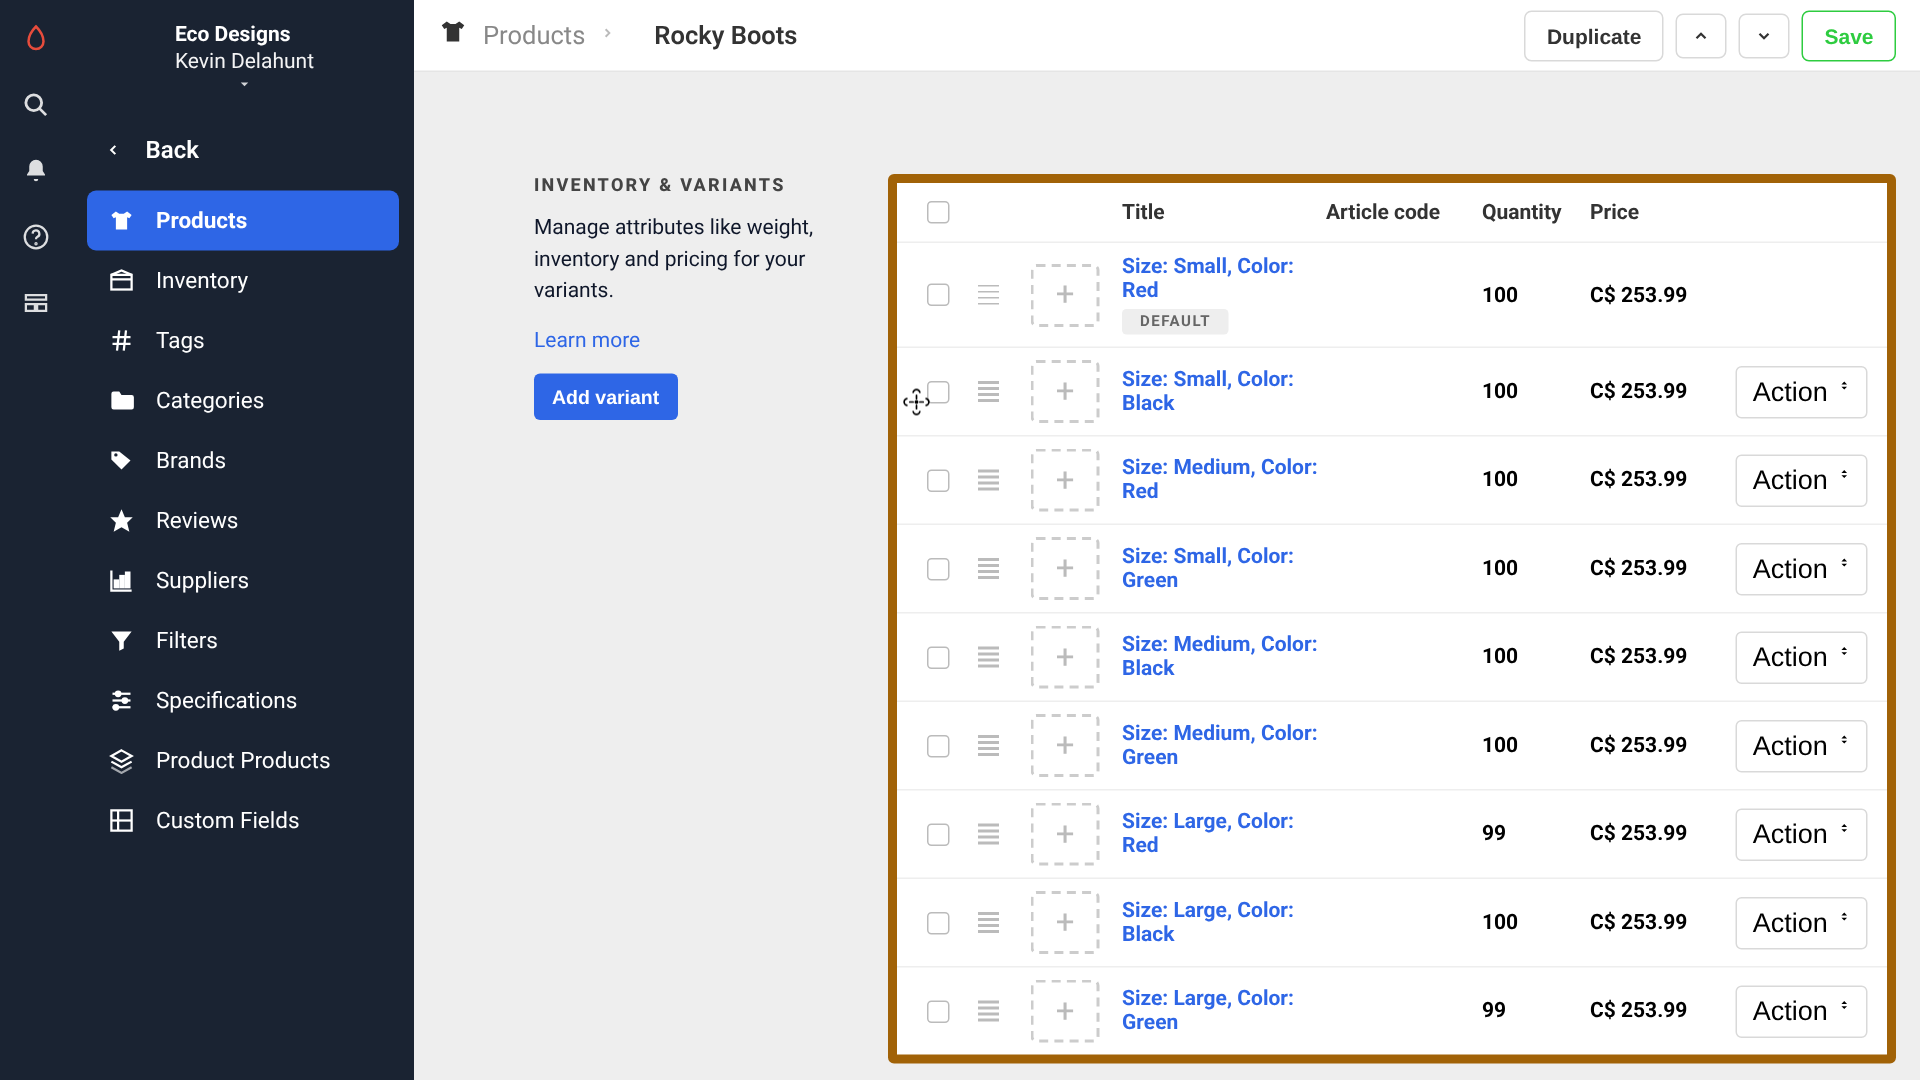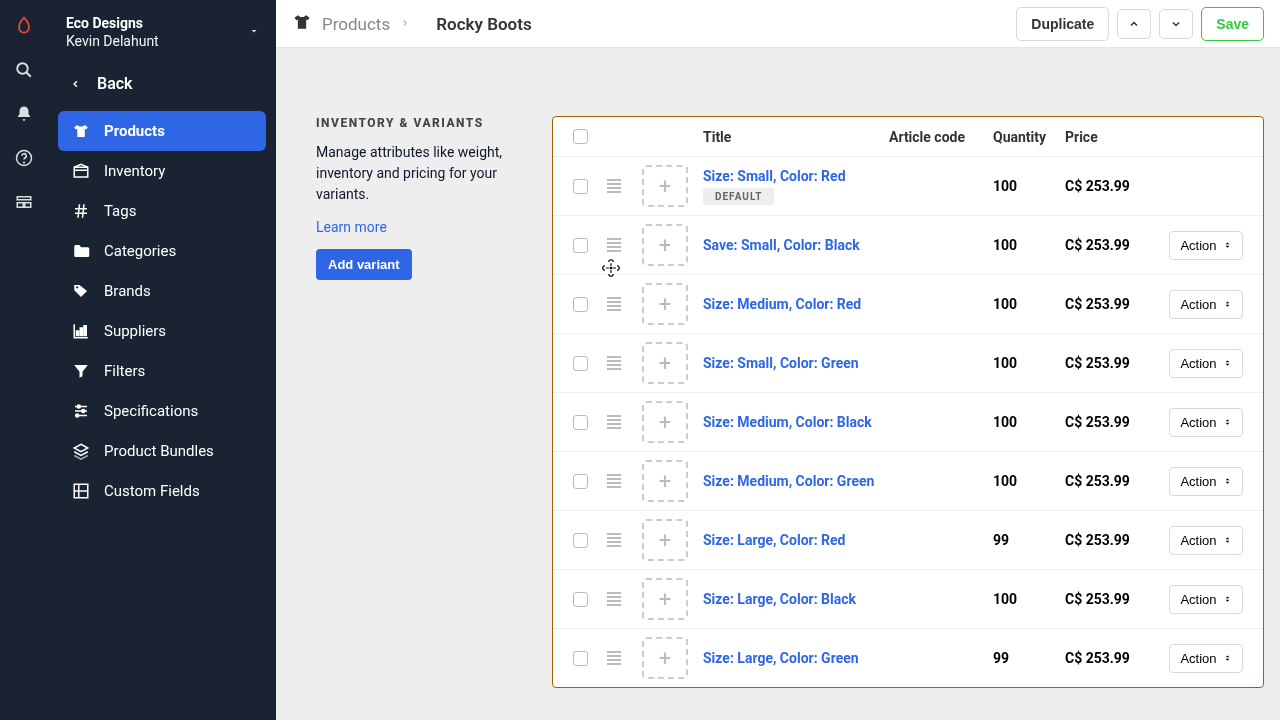--- a/index.html
+++ b/index.html
@@ -5,21 +5,21 @@
 * { margin: 0; padding: 0; box-sizing: border-box; }
 body { font-family: -apple-system, BlinkMacSystemFont, "Segoe UI", Roboto, sans-serif; font-size: 14px; background: #f5f5f5; overflow: hidden; }
 
 .app { display: flex; width: 1280px; height: 720px; }
 
 .rail { width: 48px; background: #1a2332; display: flex; flex-direction: column; align-items: center; padding-top: 16px; gap: 24px; }
 .rail-icon { width: 20px; height: 20px; display: flex; align-items: center; justify-content: center; color: #fff; opacity: 0.85; cursor: pointer; }
 .rail-icon.logo { color: #e74c3c; opacity: 1; }
 
 .sidebar { width: 228px; background: #1a2332; color: #fff; display: flex; flex-direction: column; }
-.sidebar-header { padding: 14px 16px 10px 18px; display: flex; align-items: center; justify-content: space-between; }
+.sidebar-header { padding: 14px 16px 10px 18px; display: flex; align-items: center; justify-content: space-between; flex-direction: column; }
 .sidebar-header-text { line-height: 1.3; }
 .store-name { font-weight: 700; font-size: 14px; }
 .user-name { font-size: 14px; opacity: 0.95; }
 .sidebar-chevron { opacity: 0.8; }
 .sidebar-back { display: flex; align-items: center; gap: 16px; padding: 14px 18px 14px 22px; font-size: 16px; font-weight: 600; cursor: pointer; }
 .sidebar-nav { padding: 4px 10px 10px 10px; display: flex; flex-direction: column; }
 .nav-item { display: flex; align-items: center; gap: 14px; padding: 11px 14px; border-radius: 6px; cursor: pointer; font-size: 15px; }
 .nav-item.active { background: #2e66e6; font-weight: 700; }
 .nav-icon { width: 18px; display: flex; align-items: center; justify-content: center; flex-shrink: 0; }
 
@@ -30,42 +30,42 @@
 .breadcrumb .sep { color: #bbb; }
 .breadcrumb .current { color: #333; font-weight: 600; margin-left: 16px; }
 .topbar-actions { margin-left: auto; display: flex; align-items: center; gap: 8px; }
 .btn { border: 1px solid #d9d9d9; background: #fff; border-radius: 5px; padding: 8px 14px; font-size: 14px; cursor: pointer; display: inline-flex; align-items: center; gap: 6px; color: #333; font-weight: 600; }
 .btn.icon-only { padding: 8px 10px; }
 .btn-save { color: #2ecc40; border-color: #2ecc40; font-weight: 700; }
 
 .content { flex: 1; overflow: auto; background: #eeeeee; padding: 28px 16px 16px 16px; }
 .scroll-inner { background: transparent; }
 .panel { display: flex; gap: 36px; padding: 40px 0 0 24px; }
-.panel-side { width: 200px; flex-shrink: 0; }
+.panel-side { width: 200px; flex-shrink: 0; margin-left: 40px; }
 .panel-title { font-size: 12px; font-weight: 800; letter-spacing: 1.5px; color: #444; margin-bottom: 12px; }
 .panel-desc { color: #0f172a; font-size: 14px; line-height: 1.5; margin-bottom: 14px; }
 .learn-more { color: #2e66e6; font-size: 14px; cursor: pointer; display: inline-block; margin-bottom: 14px; }
 .btn-add { background: #2e66e6; color: #fff; border: none; border-radius: 4px; padding: 8px 12px; font-size: 13px; font-weight: 600; cursor: pointer; }
 
-.table-wrap { flex: 1; background: #fff; border: 1px solid #a16207; border-radius: 4px; overflow: hidden; }
+.table-wrap { flex: 1; background: #fff; border: 6px solid #a16207; border-radius: 4px; overflow: hidden; }
 .trow { display: flex; align-items: center; border-bottom: 1px solid #eee; padding: 8px 10px; min-height: 55px; }
 .trow.header { font-weight: 700; color: #333; min-height: 40px; }
 .trow:last-child { border-bottom: none; }
 .c-check { width: 34px; display: flex; justify-content: center; }
 .c-drag { width: 34px; display: flex; justify-content: center; color: #bbb; cursor: grab; }
 .c-img { width: 68px; display: flex; justify-content: center; }
 .img-box { width: 46px; height: 42px; border: 2px dashed #ccc; border-radius: 4px; display: flex; align-items: center; justify-content: center; color: #bbb; font-size: 22px; cursor: pointer; }
 .c-title { flex: 1; min-width: 0; padding-left: 4px; }
 .c-title a { color: #2e66e6; font-weight: 700; cursor: pointer; }
 .badge { display: inline-block; background: #eee; color: #666; font-size: 10px; font-weight: 700; letter-spacing: 1px; padding: 3px 12px; border-radius: 3px; margin-top: 4px; }
 .c-article { width: 104px; text-align: left; }
 .c-qty { width: 72px; text-align: left; font-weight: 700; }
 .c-price { width: 94px; text-align: left; font-weight: 700; }
 .c-action { width: 94px; display: flex; justify-content: center; }
-.action-btn { border: 1px solid #d9d9d9; background: #fff; border-radius: 4px; padding: 6px 10px; font-size: 13px; cursor: pointer; display: inline-flex; align-items: center; gap: 6px; }
+.action-btn { border: 1px solid #d9d9d9; background: #fff; border-radius: 4px; padding: 6px 10px; font-size: 18px; cursor: pointer; display: inline-flex; align-items: flex-start; gap: 6px; }
 .checkbox { width: 15px; height: 15px; border: 1.5px solid #bbb; border-radius: 3px; cursor: pointer; }
 .drag-lines { display: flex; flex-direction: column; gap: 2.5px; }
 .drag-lines span { width: 14px; height: 1.5px; background: #bbb; display: block; }
 
 .cursor-img { position: absolute; left: 602px; top: 259px; pointer-events: none; font-size: 14px; color: #000; }
 </style>
 </head>
 <body>
 
 <div class="app">
@@ -162,20 +162,28 @@
           <span class="nav-icon">
             <svg width="18" height="18" viewBox="0 0 24 24" fill="currentColor">
               <path d="M20 12l-8 8-9-9V4h7z"></path>
               <circle cx="7" cy="7" r="1.5" fill="#1a2332"></circle>
             </svg>
           </span>
           <span>Brands</span>
         </div>
         <div class="nav-item">
           <span class="nav-icon">
+            <svg width="18" height="18" viewBox="0 0 24 24" fill="currentColor">
+              <polygon points="12 2 15 9 22 9 17 14 19 22 12 18 5 22 7 14 2 9 9 9"></polygon>
+            </svg>
+          </span>
+          <span>Reviews</span>
+        </div>
+        <div class="nav-item">
+          <span class="nav-icon">
             <svg width="18" height="18" viewBox="0 0 24 24" fill="none" stroke="currentColor" stroke-width="2">
               <path d="M3 3v18h18"></path>
               <rect x="6" y="12" width="3" height="6" fill="currentColor"></rect>
               <rect x="11" y="8" width="3" height="10" fill="currentColor"></rect>
               <rect x="16" y="5" width="3" height="13" fill="currentColor"></rect>
             </svg>
           </span>
           <span>Suppliers</span>
         </div>
         <div class="nav-item">
@@ -200,21 +208,21 @@
           <span>Specifications</span>
         </div>
         <div class="nav-item">
           <span class="nav-icon">
             <svg width="18" height="18" viewBox="0 0 24 24" fill="none" stroke="currentColor" stroke-width="2">
               <polygon points="12 3 21 8 12 13 3 8"></polygon>
               <polyline points="3 13 12 18 21 13"></polyline>
               <polyline points="3 18 12 23 21 18" opacity="0.6"></polyline>
             </svg>
           </span>
-          <span>Product Bundles</span>
+          <span>Product Products</span>
         </div>
         <div class="nav-item">
           <span class="nav-icon">
             <svg width="18" height="18" viewBox="0 0 24 24" fill="none" stroke="currentColor" stroke-width="2">
               <rect x="3" y="3" width="18" height="18"></rect>
               <line x1="3" y1="12" x2="21" y2="12"></line>
               <line x1="9" y1="3" x2="9" y2="21"></line>
             </svg>
           </span>
           <span>Custom Fields</span>
@@ -310,21 +318,21 @@
                     <div class="drag-lines">
                       <span></span>
                       <span></span>
                       <span></span>
                       <span></span>
                     </div>
                   </div>
                   <div class="c-img">
                     <div class="img-box">+</div>
                   </div>
-                  <div class="c-title"><a>Save: Small, Color: Black</a></div>
+                  <div class="c-title"><a>Size: Small, Color: Black</a></div>
                   <div class="c-article"></div>
                   <div class="c-qty">100</div>
                   <div class="c-price">C$ 253.99</div>
                   <div class="c-action">
                     <button class="action-btn">Action <svg width="9" height="12" viewBox="0 0 24 24" fill="currentColor">
                         <path d="M7 10l5-5 5 5zM7 14l5 5 5-5z"></path>
                       </svg></button>
                   </div>
                 </div>
                 <div class="trow">

